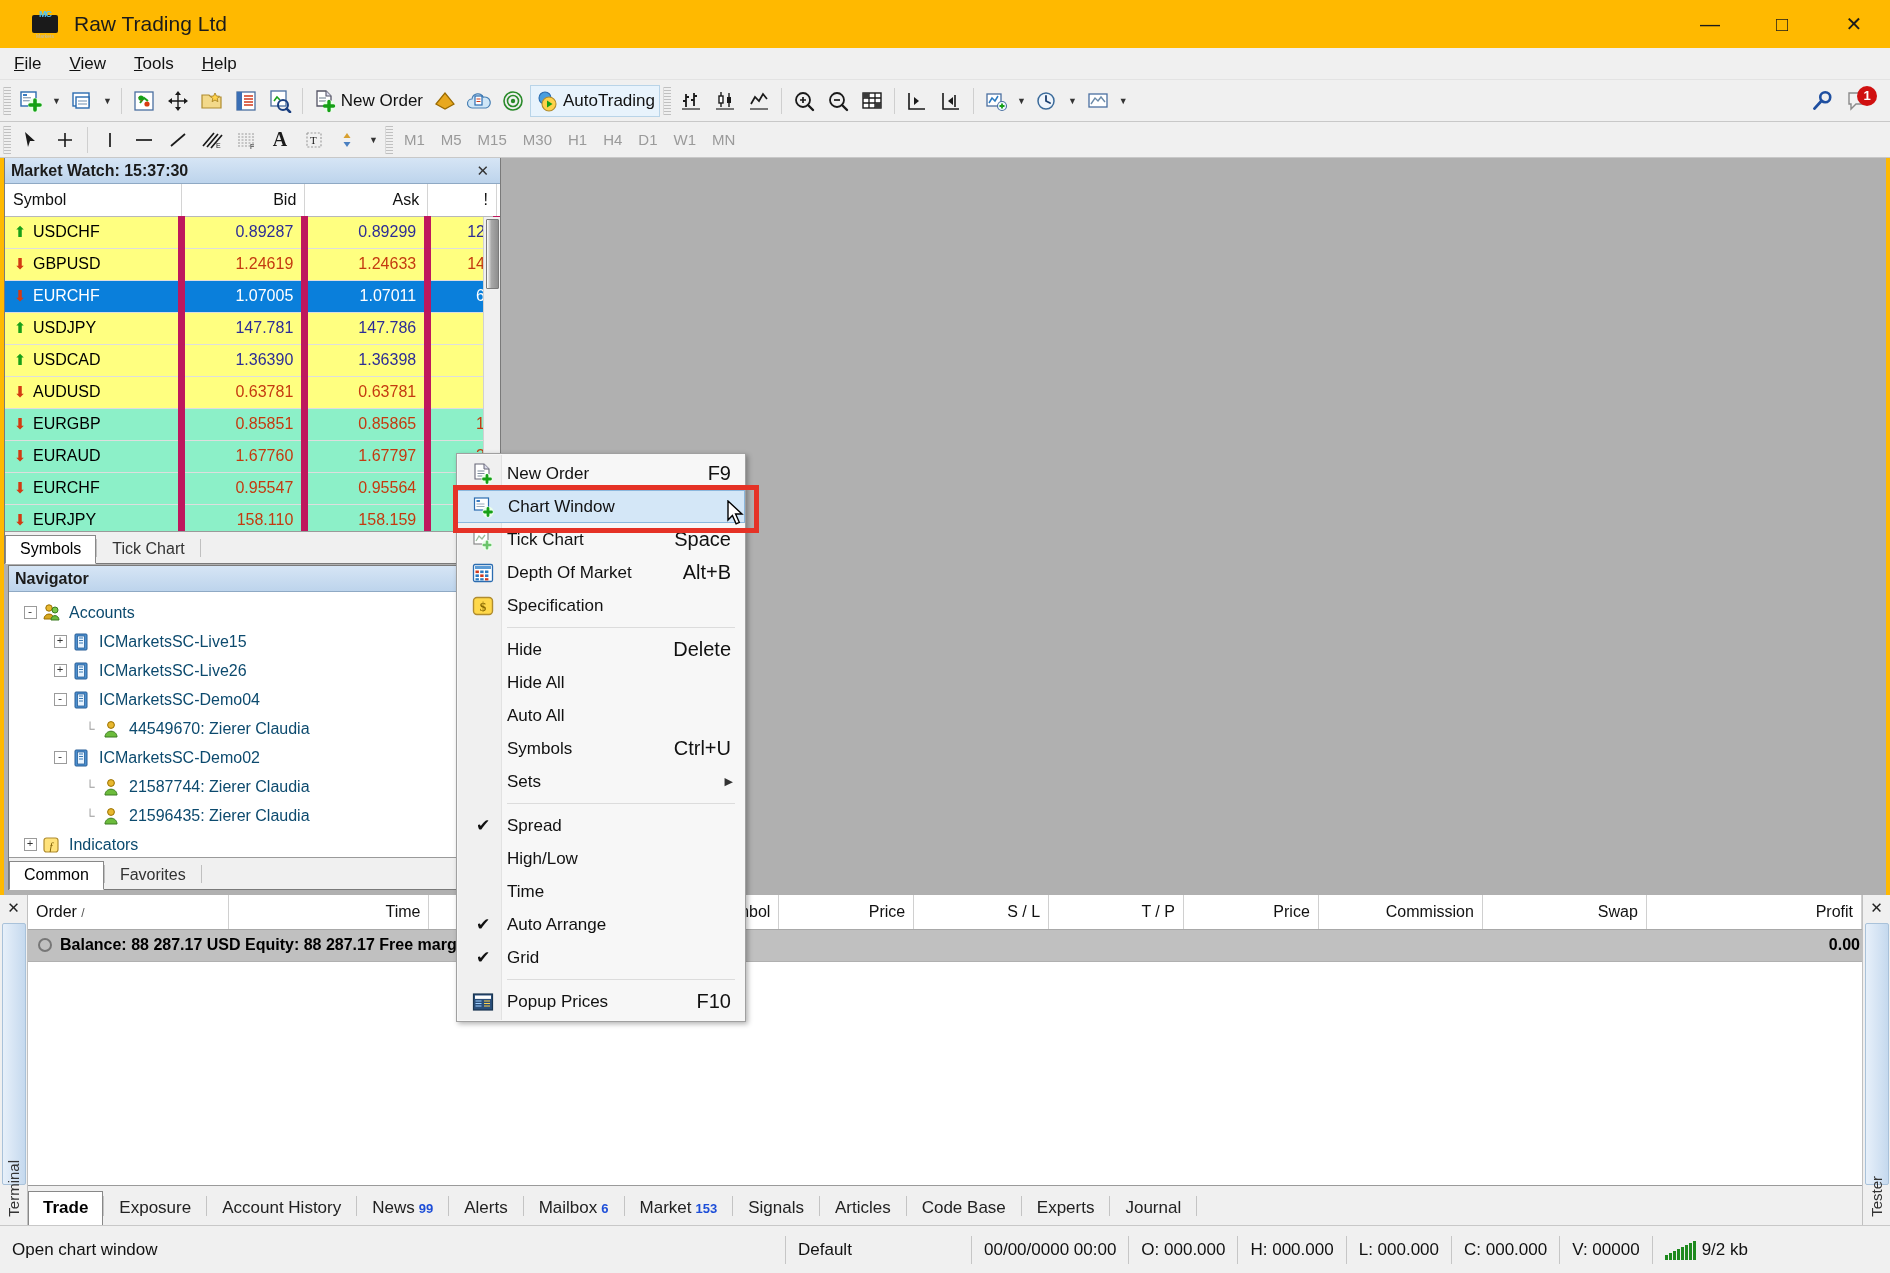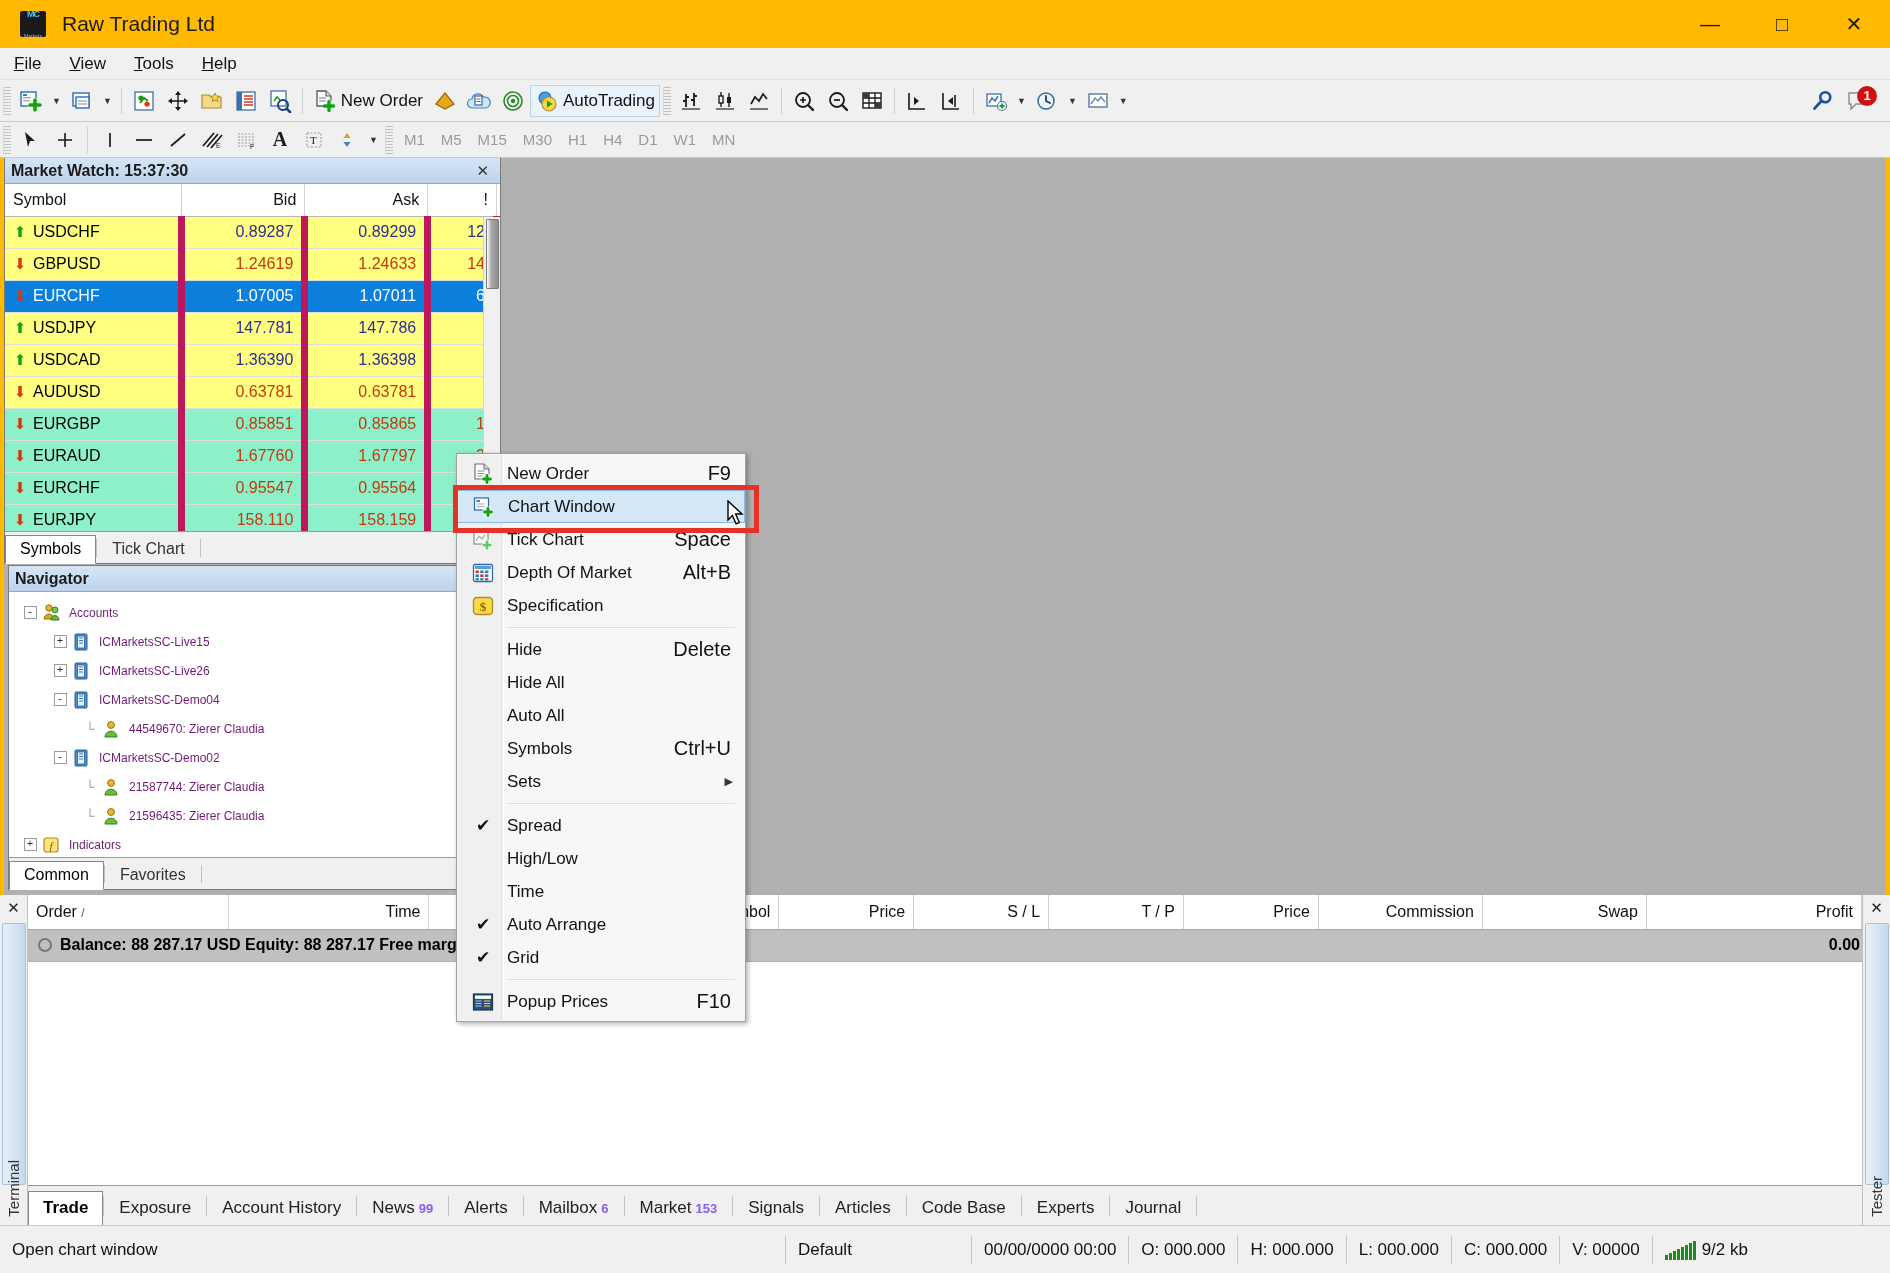--- a/index.html
+++ b/index.html
@@ -13,21 +13,21 @@
   }
   body { position: relative; }
 
   
   #titlebar {
     position: absolute; left: 0; top: 0; width: 1890px; height: 48px;
     background: #ffb900;
     display: flex; align-items: center;
   }
   #app-icon {
-    width: 26px; height: 26px; margin-left: 20px;
+    width: 26px; height: 18px; margin-left: 32px;
     background: #1a1a1a; border-radius: 2px;
     display: flex; flex-direction: column; align-items: center; justify-content: center;
     font-size: 8px; color: #fff; line-height: 1; gap: 15px;
   }
   #app-icon .ic-top { color: #4fc3f7; font-weight: bold; font-size: 9px; letter-spacing: -1px;}
   #app-icon .ic-bot { color: #bbb; font-size: 5px; }
   #title-text {
     margin-left: 16px; font-size: 21px; color: #1b1b1b; font-weight: 400;
   }
   #win-controls { margin-left: auto; display: flex; height: 48px; }
@@ -161,21 +161,21 @@
   }
   #nav-tree { flex:1; padding: 6px 0 0 10px; font-size:16px; overflow:hidden; position:relative; }
   .tree-row { display:flex; align-items:center; height:29px; white-space:nowrap; }
   .tw { width: 22px; display:flex; align-items:center; justify-content:center; flex-shrink:0;}
   .expander {
     width:13px; height:13px; border:1px solid #9b9b9b; background:#fff;
     display:flex; align-items:center; justify-content:center;
     font-size:11px; line-height:1; color:#333; cursor:default; font-family:"Liberation Mono",monospace;
   }
   .ticon { width:22px; height:20px; margin-right:6px; flex-shrink:0; }
-  .tlabel { font-size:12px; color:#701a75; }
+  .tlabel { font-size:16px; color:#0c4a6e; }
 
   
   #ctx-menu {
     position:absolute; left:452px; top:295px; width:290px;
     background:#f7f7f7; border:1px solid #a0a0a0;
     box-shadow: 2px 2px 5px rgba(0,0,0,0.3);
     z-index: 60; padding: 3px 0;
     font-size: 17px;
   }
   #ctx-menu .gutter {
@@ -248,21 +248,21 @@
   #term-tabs .ttab {
     font-size:17px; padding: 6px 14px 7px 14px; color:#222; cursor:default;
     border:1px solid transparent; border-bottom:none; white-space:nowrap;
     display:flex; align-items:baseline; gap:4px;
   }
   #term-tabs .ttab.active {
     background:#fff; color:#000; font-weight:bold;
     border:1px solid #888; border-bottom:1px solid #fff;
     position:relative; top:1px;
   }
-  #term-tabs .badge { font-size:13px; font-weight:bold; color:#8b5cf6; }
+  #term-tabs .badge { font-size:13px; font-weight:bold; color:#1d4ed8; }
   #term-tabs .tdiv { width:1px; height:20px; background:#c4c4c4; margin:0 0 9px 0; }
   .vtab-right {
     width:28px; background:#f0f0f0; border-left:1px solid #c0c0c0;
     display:flex; flex-direction:column; align-items:center; position:relative;
   }
 
   
   #statusbar {
     position:absolute; left:0; top:1225px; width:1890px; height:48px;
     background:#f0f0f0; display:flex; align-items:center;

